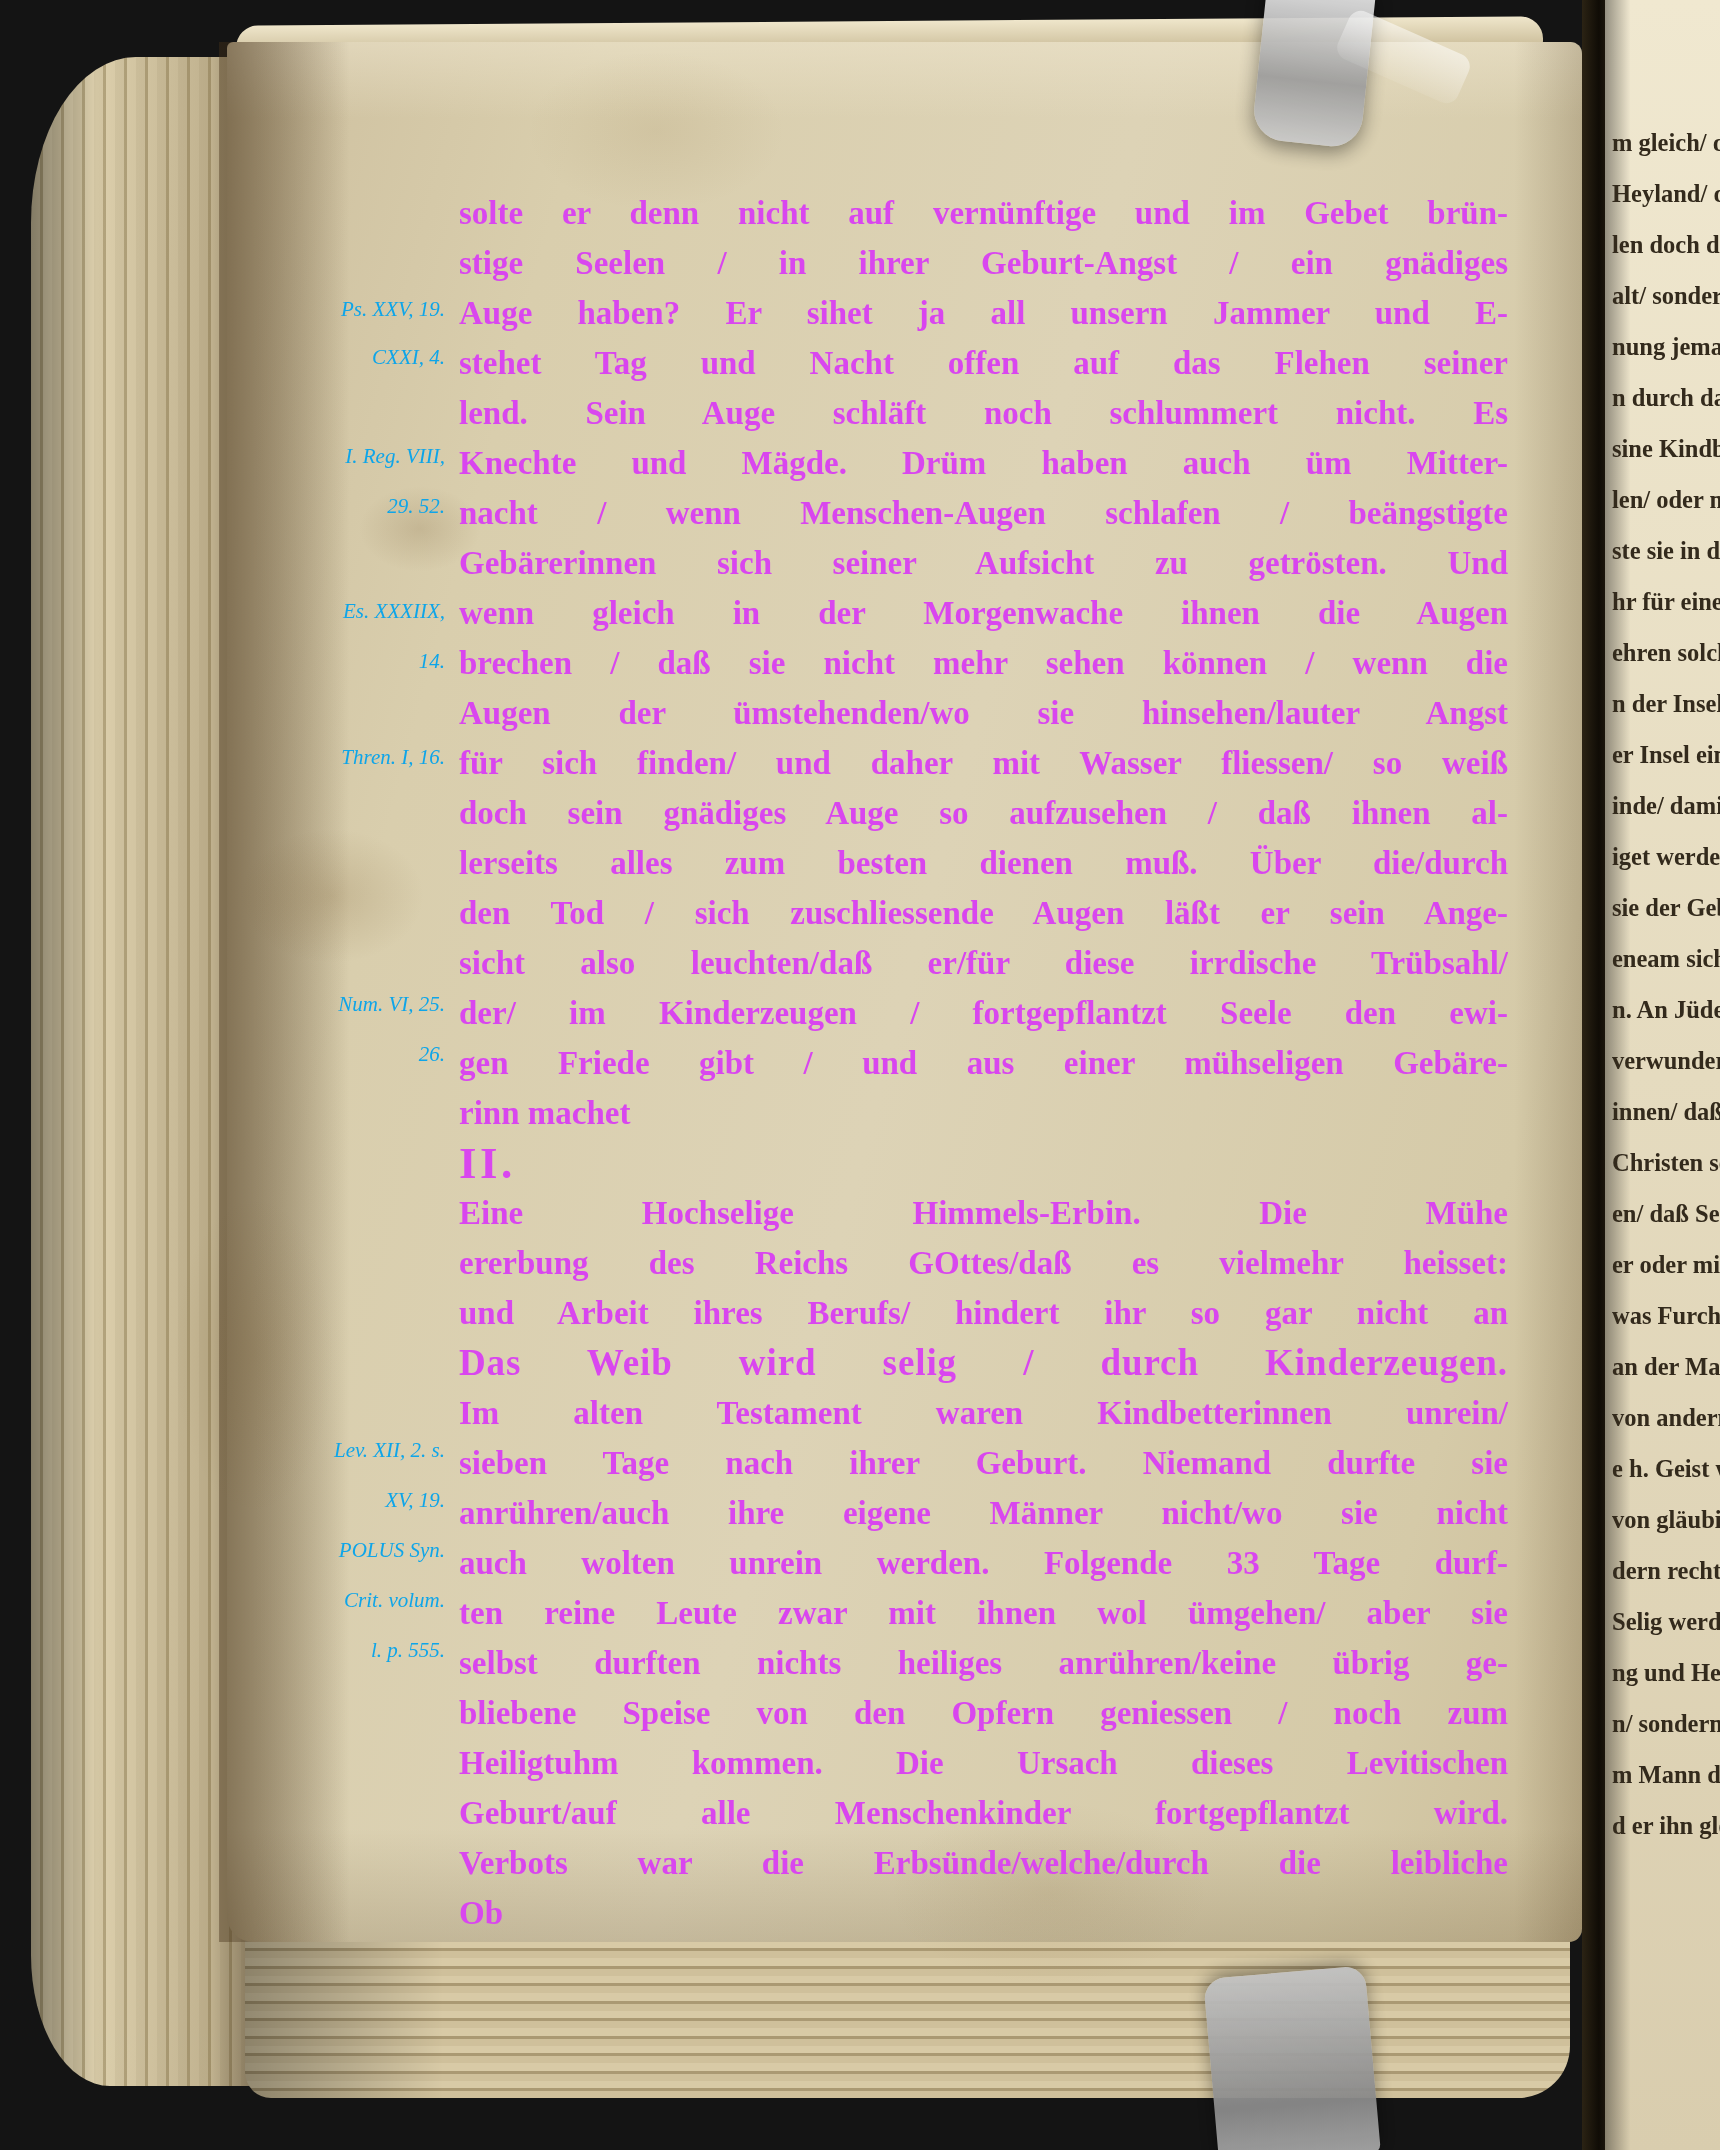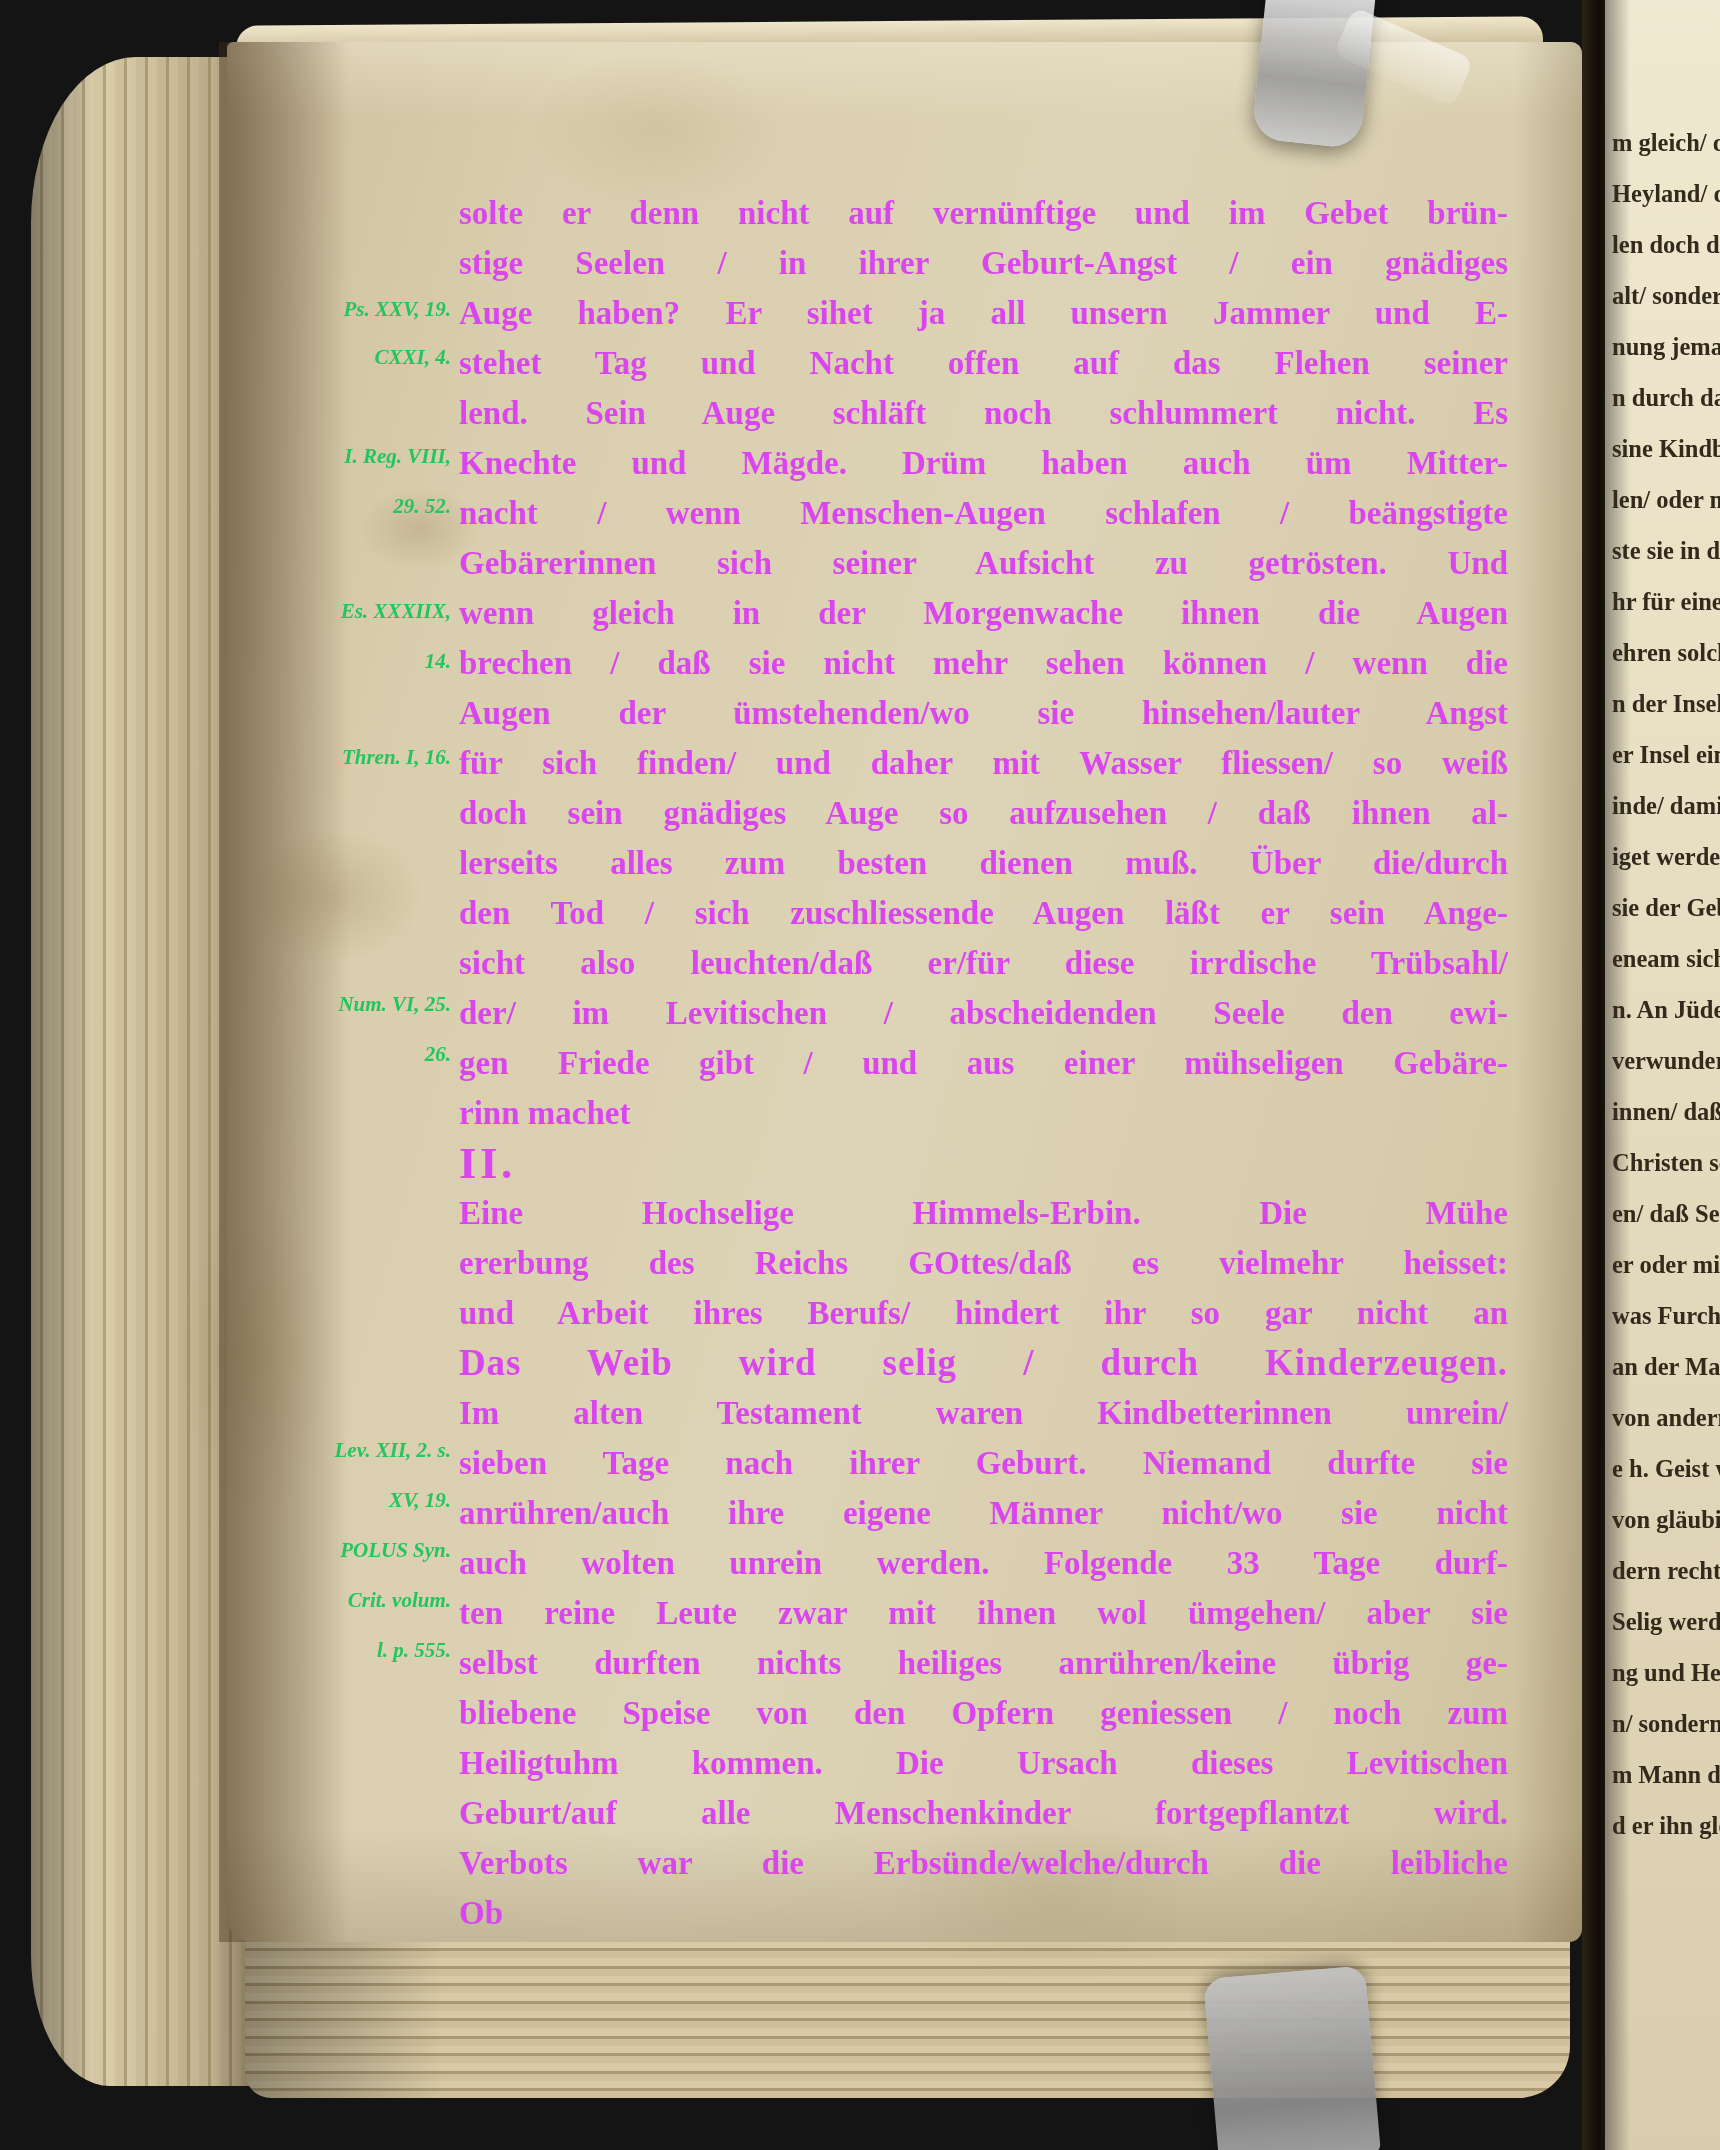--- a/index.html
+++ b/index.html
@@ -88,22 +88,22 @@
   .main-text{
     position:absolute;left:459px;top:188px;width:1049px;
     color:#d946ef;font-weight:700;font-size:33px;
   }
   .line{height:50px;line-height:50px;white-space:nowrap;overflow:visible}
   .j{white-space:normal;text-align:justify;text-align-last:justify;overflow:hidden}
   .heading{text-align:left;font-size:45px;letter-spacing:3.5px;white-space:normal}
   .em{font-size:37px;letter-spacing:0.9px}
   .catchword{text-align:left;white-space:normal;padding-right:4.4px}
   .margin-note{
-    position:absolute;left:267px;width:184px;text-align:right;
-    font-style:italic;font-weight:700;font-size:21px;line-height:24.5px;color:#22c55e;
+    position:absolute;left:261px;width:184px;text-align:right;
+    font-style:italic;font-weight:400;font-size:21px;line-height:24.5px;color:#0ea5e9;
   }
 </style>
 </head>
 <body>
 
 <div class="left-stack"></div>
 <div class="top-edges"></div>
 <div class="bottom-stack"></div>
 
 <div class="page"></div>
@@ -135,21 +135,21 @@
   <div class="line j">nacht / wenn Menschen-Augen schlafen / beängstigte</div>
   <div class="line j">Gebärerinnen sich seiner Aufsicht zu getrösten. Und</div>
   <div class="line j">wenn gleich in der Morgenwache ihnen die Augen</div>
   <div class="line j">brechen / daß sie nicht mehr sehen können / wenn die</div>
   <div class="line j">Augen der ümstehenden/wo sie hinsehen/lauter Angst</div>
   <div class="line j">für sich finden/ und daher mit Wasser fliessen/ so weiß</div>
   <div class="line j">doch sein gnädiges Auge so aufzusehen / daß ihnen al-</div>
   <div class="line j">lerseits alles zum besten dienen muß. Über die/durch</div>
   <div class="line j">den Tod / sich zuschliessende Augen läßt er sein Ange-</div>
   <div class="line j">sicht also leuchten/daß er/für diese irrdische Trübsahl/</div>
-  <div class="line j">der/ im Levitischen / abscheidenden Seele den ewi-</div>
+  <div class="line j">der/ im Kinderzeugen / fortgepflantzt Seele den ewi-</div>
   <div class="line j">gen Friede gibt / und aus einer mühseligen Gebäre-</div>
   <div class="line">rinn machet</div>
   <div class="line heading">II.</div>
   <div class="line j">Eine Hochselige Himmels-Erbin. Die Mühe</div>
   <div class="line j">ererbung des Reichs GOttes/daß es vielmehr heisset:</div>
   <div class="line j">und Arbeit ihres Berufs/ hindert ihr so gar nicht an</div>
   <div class="line j em">Das Weib wird selig / durch Kinderzeugen.</div>
   <div class="line j">Im alten Testament waren Kindbetterinnen unrein/</div>
   <div class="line j">sieben Tage nach ihrer Geburt. Niemand durfte sie</div>
   <div class="line j">anrühren/auch ihre eigene Männer nicht/wo sie nicht</div>

